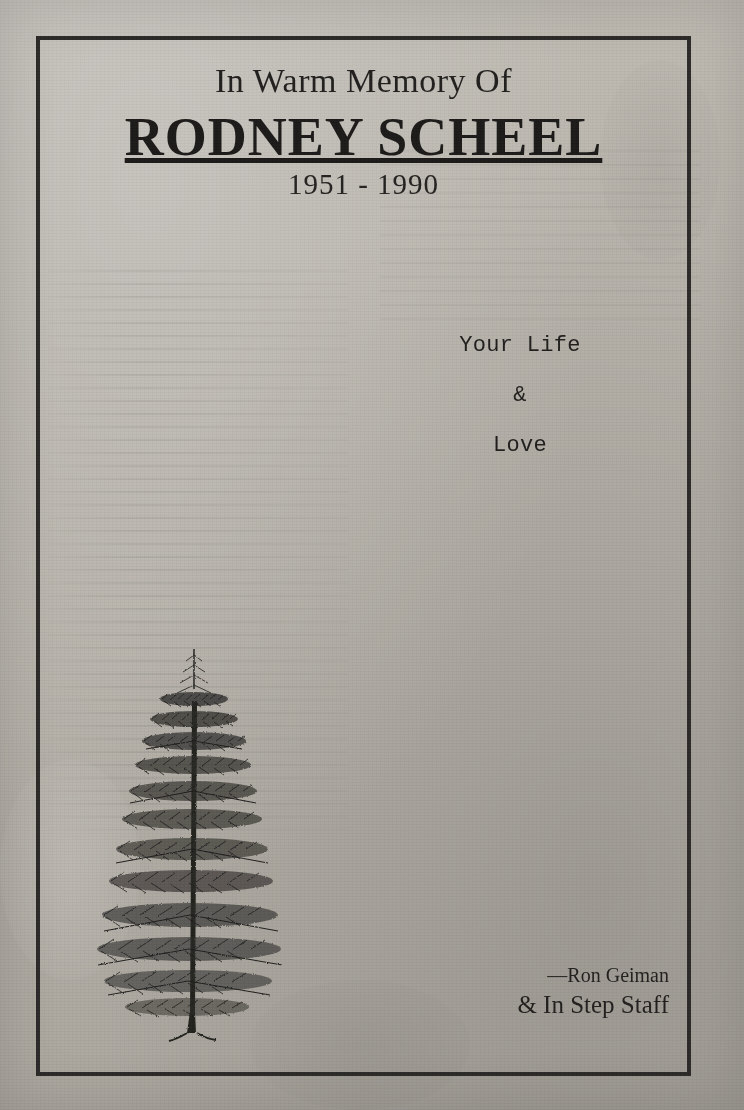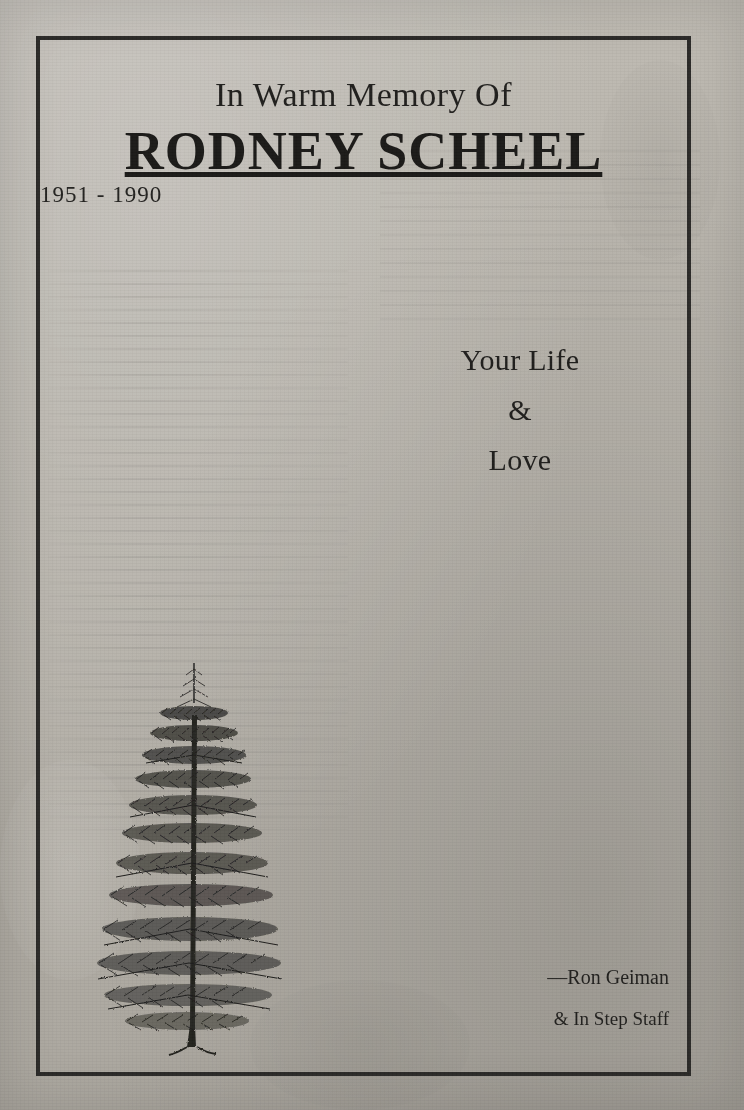--- a/index.html
+++ b/index.html
@@ -71,21 +71,21 @@
     top: 36px;
     width: 655px;
     height: 1040px;
     border: 4px solid #2b2a28;
     box-sizing: border-box;
   }
 
   #content {
     position: absolute;
     left: 40px;
-    top: 40px;
+    top: 26px;
     width: 647px;
     height: 1032px;
   }
 
   .hdr-line1 {
     position: absolute;
     top: 36px;
     left: 0;
     width: 647px;
     text-align: center;
@@ -103,51 +103,52 @@
     font-weight: 700;
     letter-spacing: 1px;
     color: #1b1a18;
     text-decoration: underline;
   }
   .hdr-dates {
     position: absolute;
     top: 142px;
     left: 0;
     width: 647px;
-    text-align: left;
-    font-size: 23px;
+    text-align: center;
+    font-size: 29px;
     letter-spacing: 1px;
     color: #232220;
   }
 
   
   #poem {
     position: absolute;
     left: 320px;
     top: 295px;
     width: 320px;
     text-align: center;
   }
   #poem .line {
-    font-size: 30px;
+    font-size: 22px;
     line-height: 50px;
     color: #1f1e1c;
     letter-spacing: 0.3px;
+    font-family: Liberation Mono, monospace;
   }
 
   
   #attrib {
     position: absolute;
     right: 18px;
     bottom: 38px;
     text-align: right;
     color: #201f1d;
   }
   #attrib .a1 { font-size: 20px; line-height: 30px; }
-  #attrib .a2 { font-size: 19px; line-height: 30px; margin-top: 12px; }
+  #attrib .a2 { font-size: 25px; line-height: 30px; }
 
   
   #tree {
     position: absolute;
     left: 10px;
     top: 555px;
     width: 290px;
     height: 470px;
   }
   #tree svg { display: block; }

